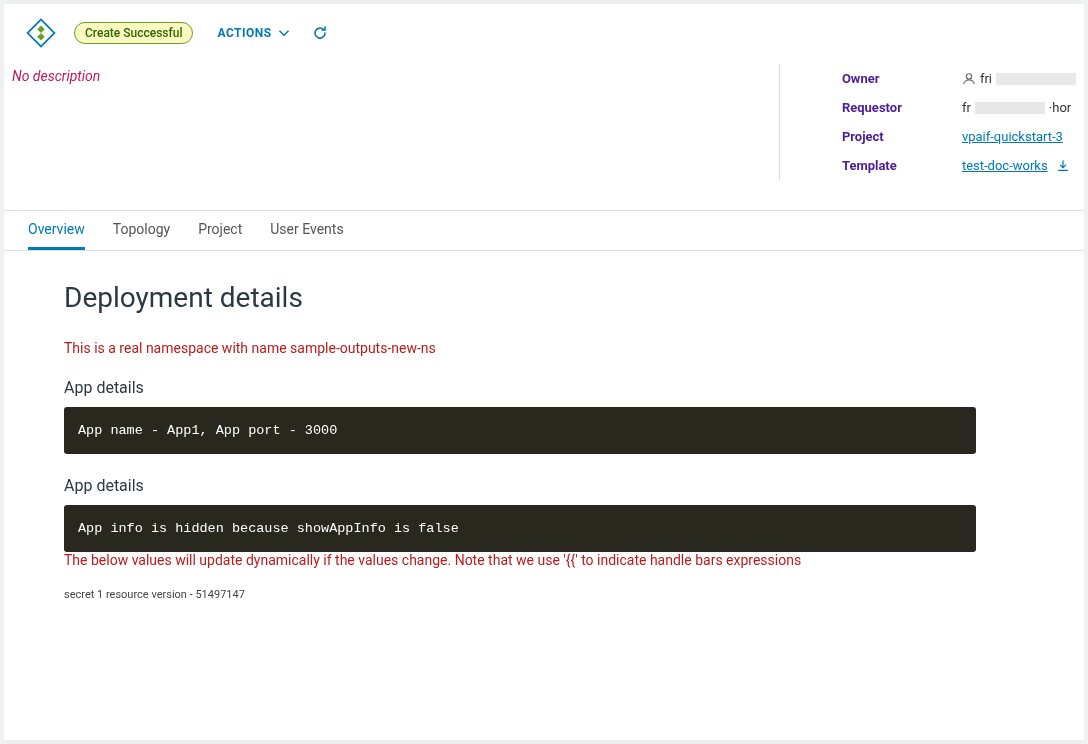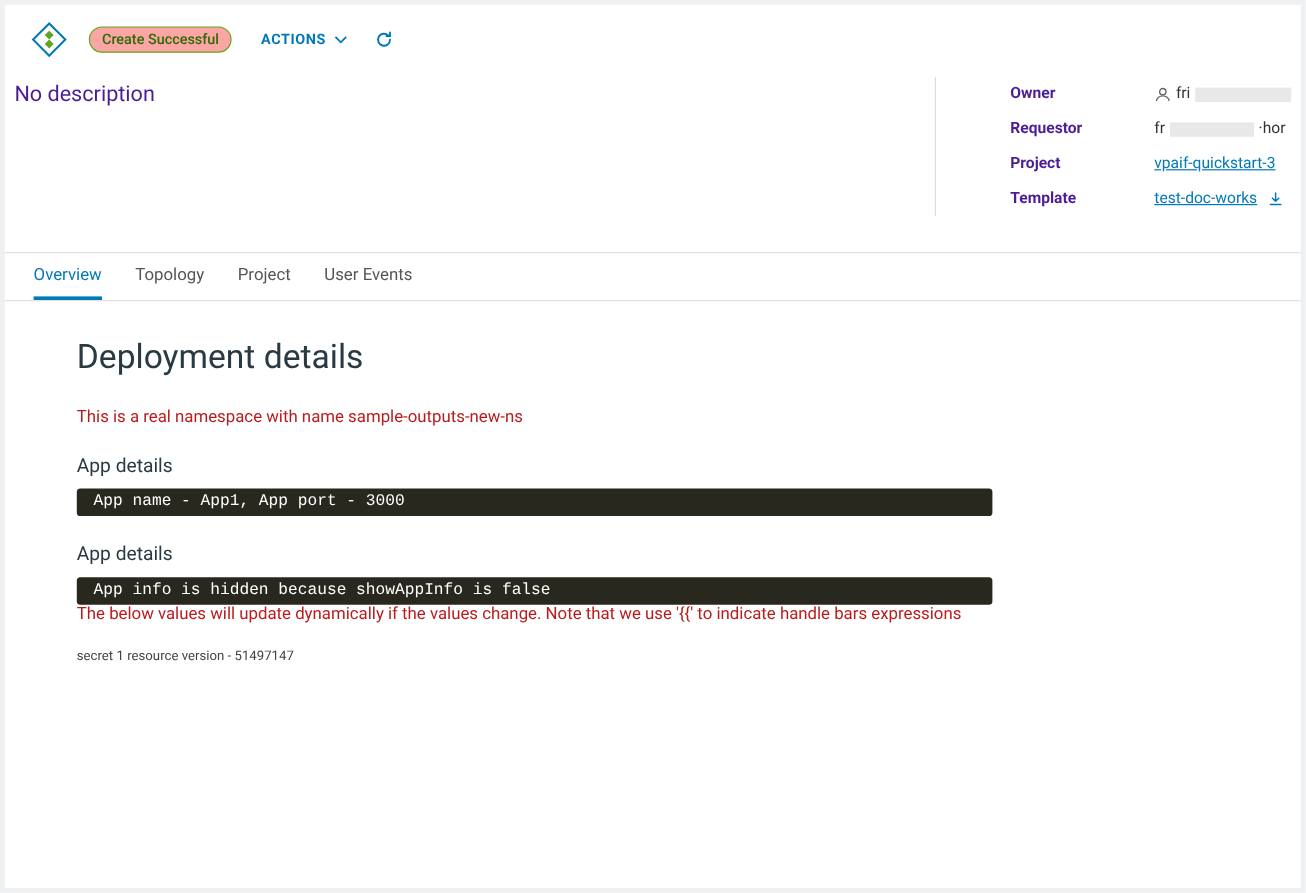--- a/index.html
+++ b/index.html
@@ -20,21 +20,21 @@
 }
 .logo-icon { width: 38px; height: 38px; flex-shrink: 0; }
 .page-title {
   font-size: 30px;
   font-weight: 500;
   color: #2a3a42;
   letter-spacing: -0.5px;
 }
 .status-badge {
   border: 1px solid #62a420;
-  background: #fca5a5;
+  background: #fef9c3;
   color: #2a6b00;
   border-radius: 12px;
   padding: 3px 10px;
   font-size: 12px;
   font-weight: 500;
   margin-left: 4px;
 }
 .actions-btn {
   display: flex;
   align-items: center;
@@ -54,22 +54,23 @@
   width: 16px; height: 16px;
   color: #0079b8;
   cursor: pointer;
   margin-left: 12px;
 }
 .subheader {
   display: flex;
   padding: 12px 8px 0 8px;
 }
 .description {
-  color: #4c1d95;
-  font-size: 18px;
+  font-style: italic;
+  color: #be185d;
+  font-size: 14px;
   padding-top: 4px;
 }
 .meta-panel {
   margin-left: auto;
   border-left: 1px solid #ddd;
   padding-left: 20px;
   min-width: 270px;
   font-size: 13px;
 }
 .meta-row { display: flex; padding: 7px 0; align-items: center; }
@@ -119,23 +120,23 @@
   font-weight: 400;
   color: #2a3a42;
   margin-top: 22px;
   margin-bottom: 10px;
 }
 .code-block {
   background: #28281f;
   color: #fff;
   font-family: "SFMono-Regular", Consolas, "Liberation Mono", Menlo, monospace;
   font-size: 13.5px;
-  padding: 4px 14px;
+  padding: 16px 14px;
   border-radius: 3px;
-  width: 763px;
+  width: 912px;
 }
 .secret-line { font-size: 11px; color: #444; margin-top: 20px; }
 </style>
 </head>
 <body>
 
 <div class="header">
   <span class="logo-icon">
     <svg viewBox="0 0 36 36" width="38" height="38">
       <g transform="translate(18,18) rotate(45)">

